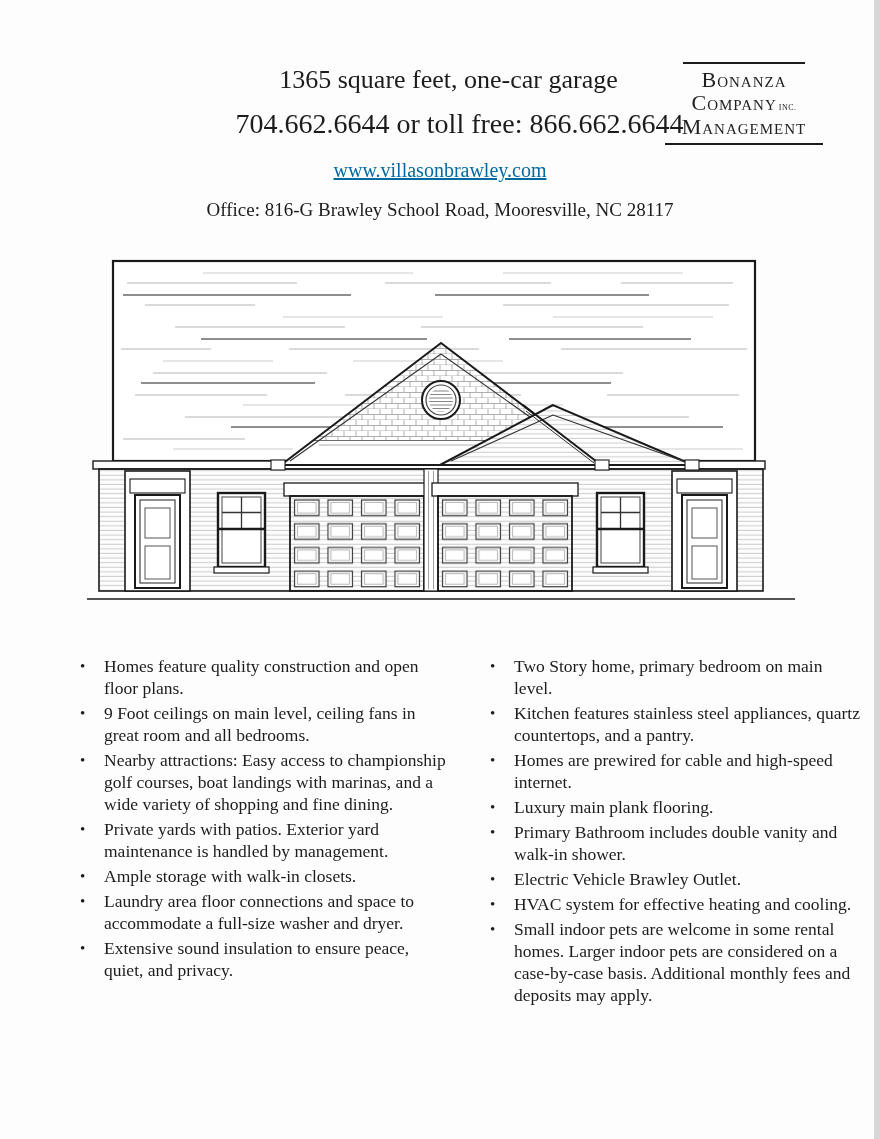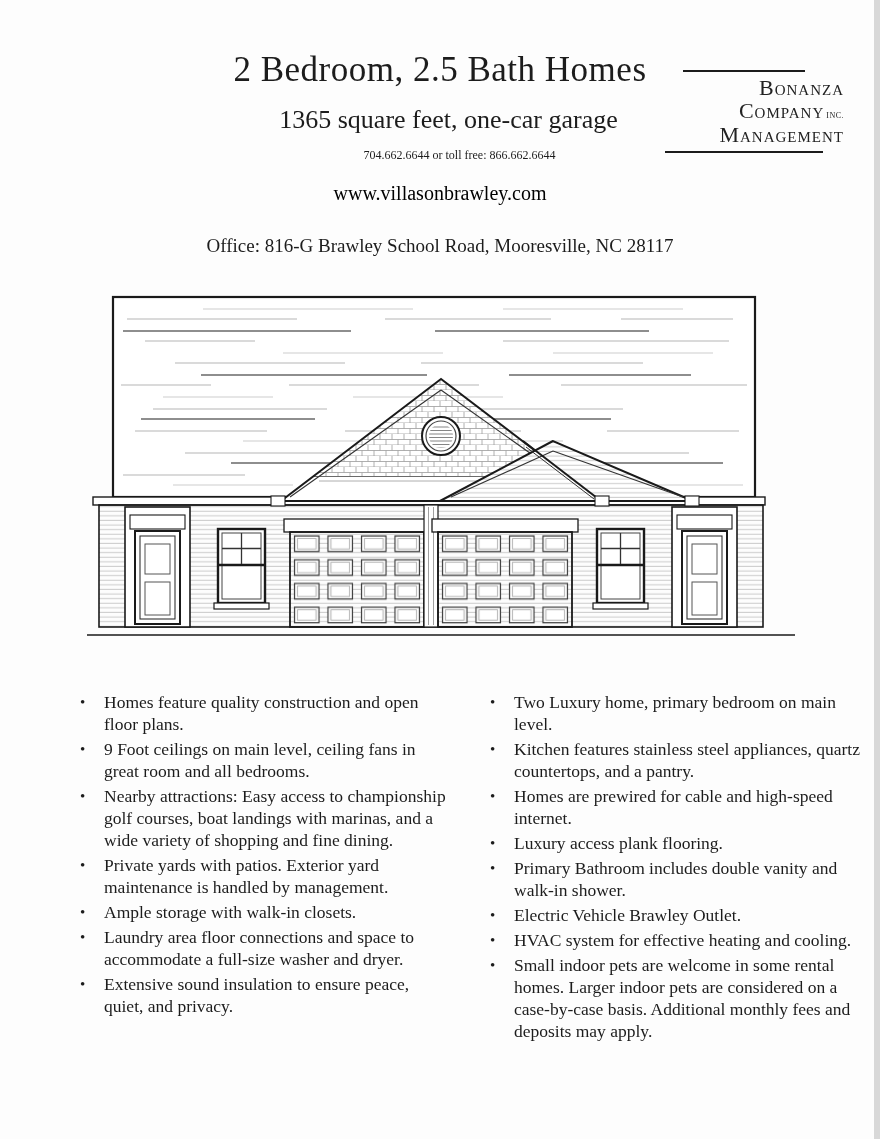--- a/index.html
+++ b/index.html
@@ -10,25 +10,25 @@
     margin:0 auto;
     overflow:hidden;
     font-family:"Liberation Serif", serif;
     color:#1c1c1c;
   }
   .page-edge{position:absolute;top:0;right:0;width:6px;height:100%;background:#d8d8d8;}
   
   .header{position:relative;padding-top:50px;text-align:center;}
   .title{font-size:35px;font-weight:400;letter-spacing:0.5px;margin:0;}
   .subtitle{font-size:26px;margin-top:15px;padding-left:17px;}
-  .phone{font-size:12px;margin-top:13px;margin-left:39px;}
-  .weblink{display:inline-block;font-size:20px;margin-top:19px;color:#000000;cursor:pointer;}
-  .office{font-size:19px;margin-top:30px;}
-  
-  .logo{position:absolute;top:70px;right:36px;width:200px;text-align:right;line-height:1.06;}
+  .phone{font-size:28px;margin-top:13px;margin-left:39px;}
+  .weblink{display:inline-block;font-size:20px;margin-top:19px;color:#0369a1;text-decoration:underline;cursor:pointer;}
+  .office{font-size:19px;margin-top:17px;}
+  
+  .logo{position:absolute;top:62px;right:36px;width:200px;text-align:center;line-height:1.06;}
   .logo .rule-top{height:2px;background:#1c1c1c;width:122px;margin:0 auto 4px auto;}
   .logo .rule-bottom{height:2px;background:#1c1c1c;width:158px;margin:5px auto 0 auto;}
   .logo .lline{font-variant:small-caps;font-size:22px;letter-spacing:1px;color:#222;}
   .logo .inc{font-size:8px;letter-spacing:0.5px;vertical-align:baseline;margin-left:2px;text-transform:uppercase;}
   
   .drawing-wrap{margin-top:34px;display:flex;justify-content:center;}
   
   .features{display:flex;margin-top:28px;padding-left:78px;}
   ul.col{list-style:none;margin:0;padding:0;}
   ul.col.left{width:372px;margin-right:38px;}
@@ -38,21 +38,20 @@
   li.feat .ftext{max-width:348px;font-family:Liberation Serif, serif;}
   ul.col.left li.feat .ftext{max-width:352px;}
 </style>
 </head>
 <body>
 
 <div class="page">
   <div class="page-edge"></div>
 
   <div class="header">
-    <h1 class="title">2 Bedroom, 2.5 Bath Homes</h1>
     <div class="subtitle">1365 square feet, one-car garage</div>
     <div class="phone">704.662.6644 or toll free: 866.662.6644</div>
     <div><a class="weblink">www.villasonbrawley.com</a></div>
     <div class="office">Office: 816-G Brawley School Road, Mooresville, NC 28117</div>
 
     <div class="logo">
       <div class="rule-top"></div>
       <div class="lline">Bonanza</div>
       <div class="lline"><span>Company</span><span class="inc">inc.</span></div>
       <div class="lline">Management</div>
@@ -198,36 +197,36 @@
 
         <li class="feat">
           <span class="dot">•</span>
           <span class="ftext">Extensive sound insulation to ensure peace, quiet, and privacy.</span>
         </li>
       </ul>
     <ul class="col right">
 
         <li class="feat">
           <span class="dot">•</span>
-          <span class="ftext">Two Luxury home, primary bedroom on main level.</span>
+          <span class="ftext">Two Story home, primary bedroom on main level.</span>
         </li>
 
         <li class="feat">
           <span class="dot">•</span>
           <span class="ftext">Kitchen features stainless steel appliances, quartz countertops, and a pantry.</span>
         </li>
 
         <li class="feat">
           <span class="dot">•</span>
           <span class="ftext">Homes are prewired for cable and high-speed internet.</span>
         </li>
 
         <li class="feat">
           <span class="dot">•</span>
-          <span class="ftext">Luxury access plank flooring.</span>
+          <span class="ftext">Luxury main plank flooring.</span>
         </li>
 
         <li class="feat">
           <span class="dot">•</span>
           <span class="ftext">Primary Bathroom includes double vanity and walk-in shower.</span>
         </li>
 
         <li class="feat">
           <span class="dot">•</span>
           <span class="ftext">Electric Vehicle Brawley Outlet.</span>

